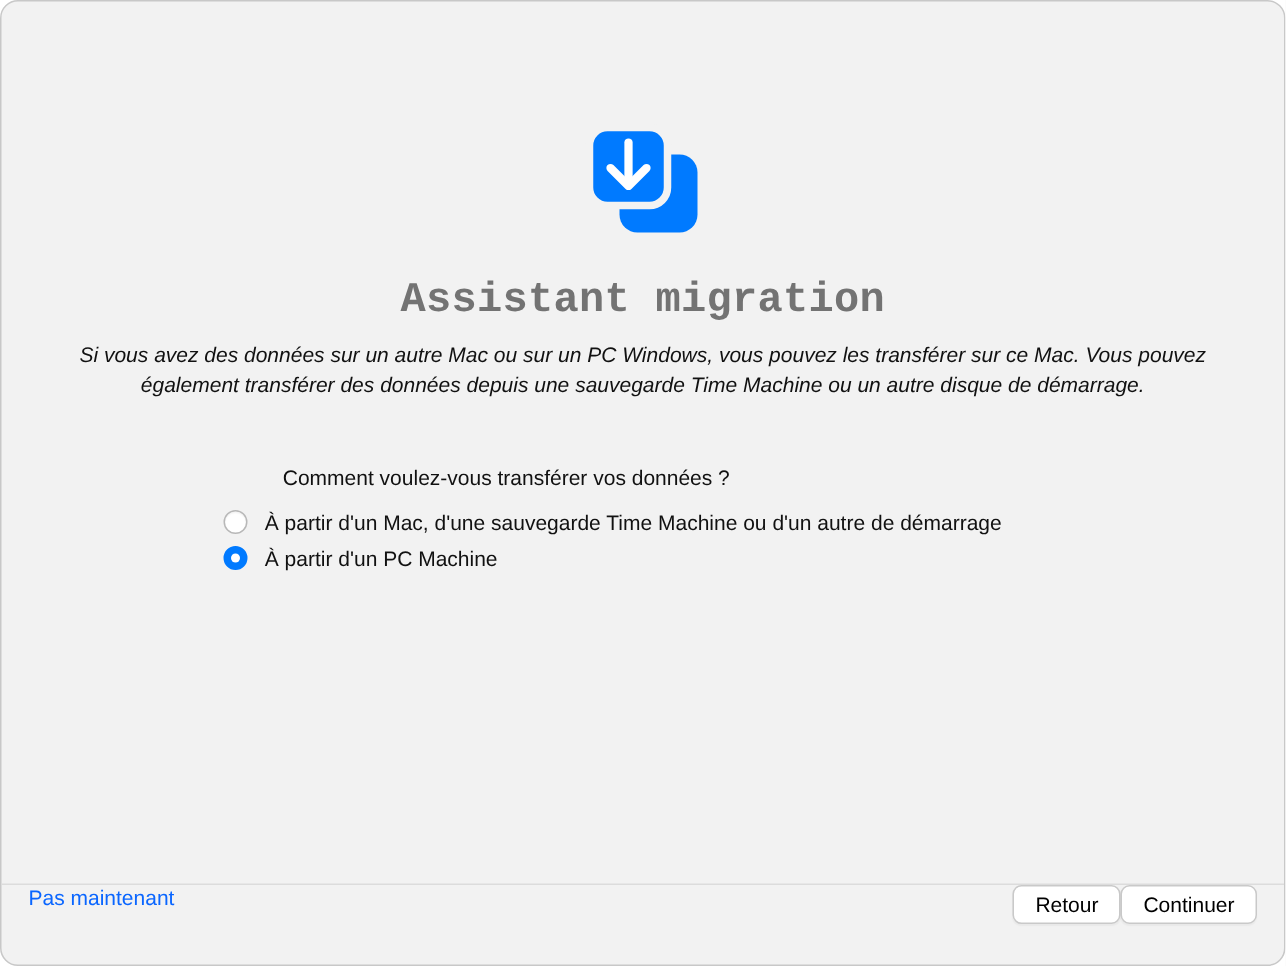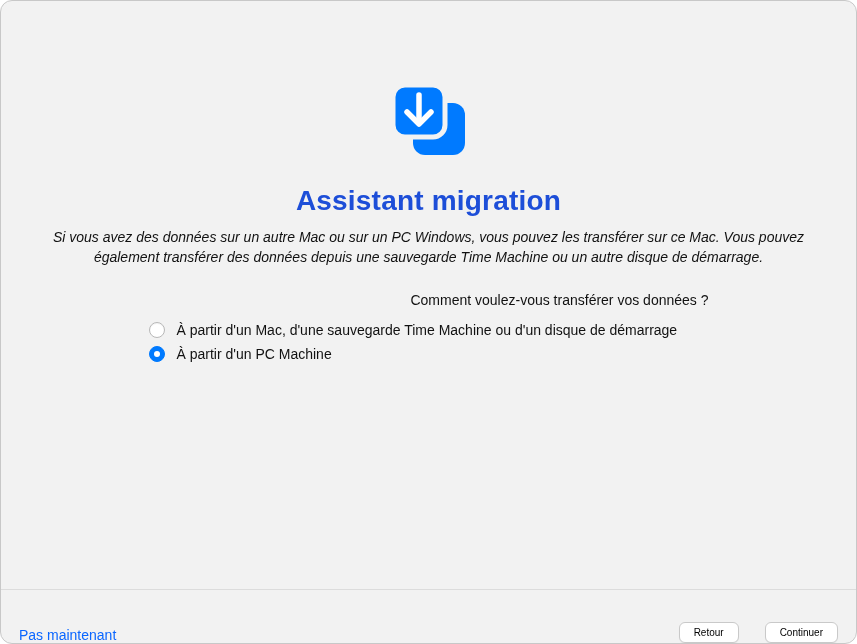--- a/index.html
+++ b/index.html
@@ -32,36 +32,37 @@
   }
   .icon-wrap {
     display: flex;
     justify-content: center;
     margin-bottom: 18px;
   }
   h1.title {
     margin: 0 0 10px 0;
     font-size: 28px;
     font-weight: 700;
-    color: #1d4ed8;
+    color: #737373;
     letter-spacing: 0.2px;
+    font-family: Liberation Mono, monospace;
   }
   p.descr {
     margin: 0 auto;
     max-width: 800px;
     padding: 0 24px;
     font-size: 14px;
     line-height: 1.45;
     color: #111;
     font-style: italic;
   }
   .form-block {
-    margin: 24px auto 0 auto;
+    margin: 43px auto 0 auto;
     width: 560px;
-    text-align: right;
+    text-align: left;
   }
   .question {
     font-size: 14px;
     color: #111;
     margin: 0 0 14px 40px;
   }
   .option {
     display: flex;
     align-items: center;
     font-size: 14px;
@@ -98,38 +99,38 @@
     border-radius: 50%;
   }
   .footer {
     position: absolute;
     left: 0;
     right: 0;
     bottom: 0;
     height: 54px;
     border-top: 1px solid #dcdcdc;
     display: flex;
-    align-items: flex-end;
+    align-items: flex-start;
     padding: 0 18px;
     box-sizing: border-box;
   }
   .link {
     color: #0a66ff;
     font-size: 14px;
     cursor: default;
   }
   .spacer { flex: 1; }
   .btn {
     background: #ffffff;
     border: 1px solid #c9c9c9;
     border-radius: 6px;
-    font-size: 10px;
+    font-size: 14px;
     color: #000;
     padding: 4px 14px;
-    margin-left: 26px;
+    margin-left: 0;
     box-shadow: 0 1px 1px rgba(0,0,0,0.04);
     cursor: default;
   }
 </style>
 </head>
 <body>
 
 <div class="window">
 
   <div class="content">
@@ -150,21 +151,21 @@
 
     <h1 class="title">Assistant migration</h1>
 
     <p class="descr">Si vous avez des données sur un autre Mac ou sur un PC Windows, vous pouvez les transférer sur ce Mac. Vous pouvez également transférer des données depuis une sauvegarde Time Machine ou un autre disque de démarrage.</p>
 
     <div class="form-block">
       <p class="question">Comment voulez-vous transférer vos données ?</p>
 
       <div class="option">
         <span class="radio unchecked"></span>
-        <span>À partir d'un Mac, d'une sauvegarde Time Machine ou d'un disque de démarrage</span>
+        <span>À partir d'un Mac, d'une sauvegarde Time Machine ou d'un autre de démarrage</span>
       </div>
 
       <div class="option">
         <span class="radio checked"></span>
         <span>À partir d'un PC Machine</span>
       </div>
     </div>
 
   </div>
 

